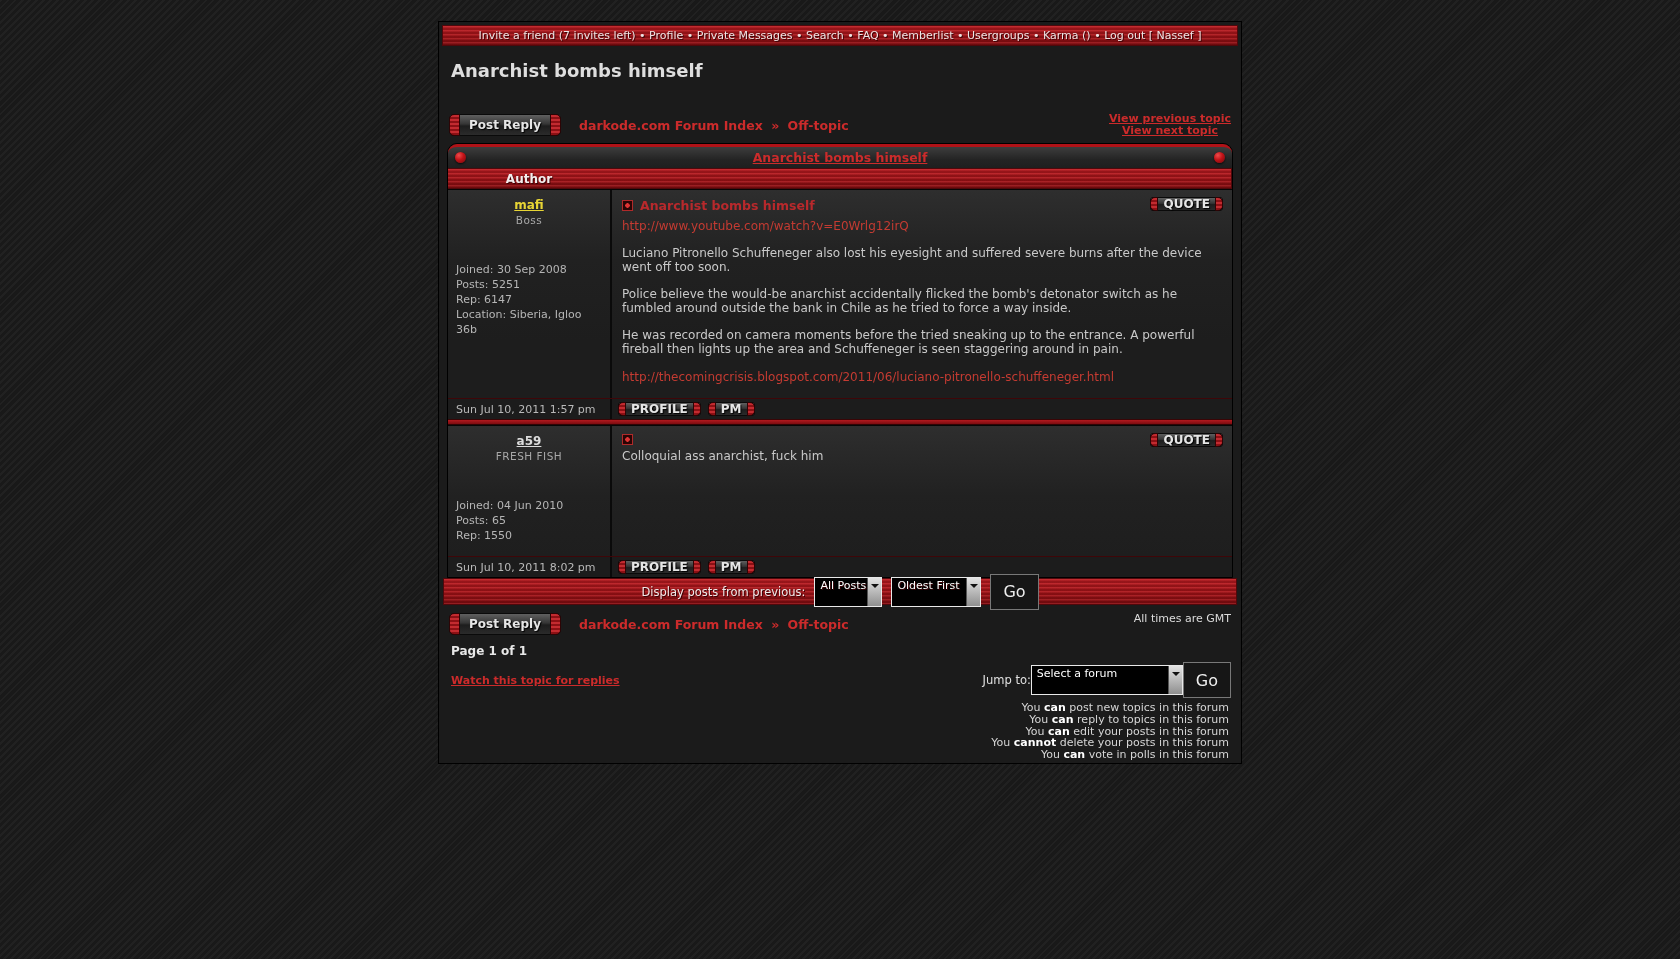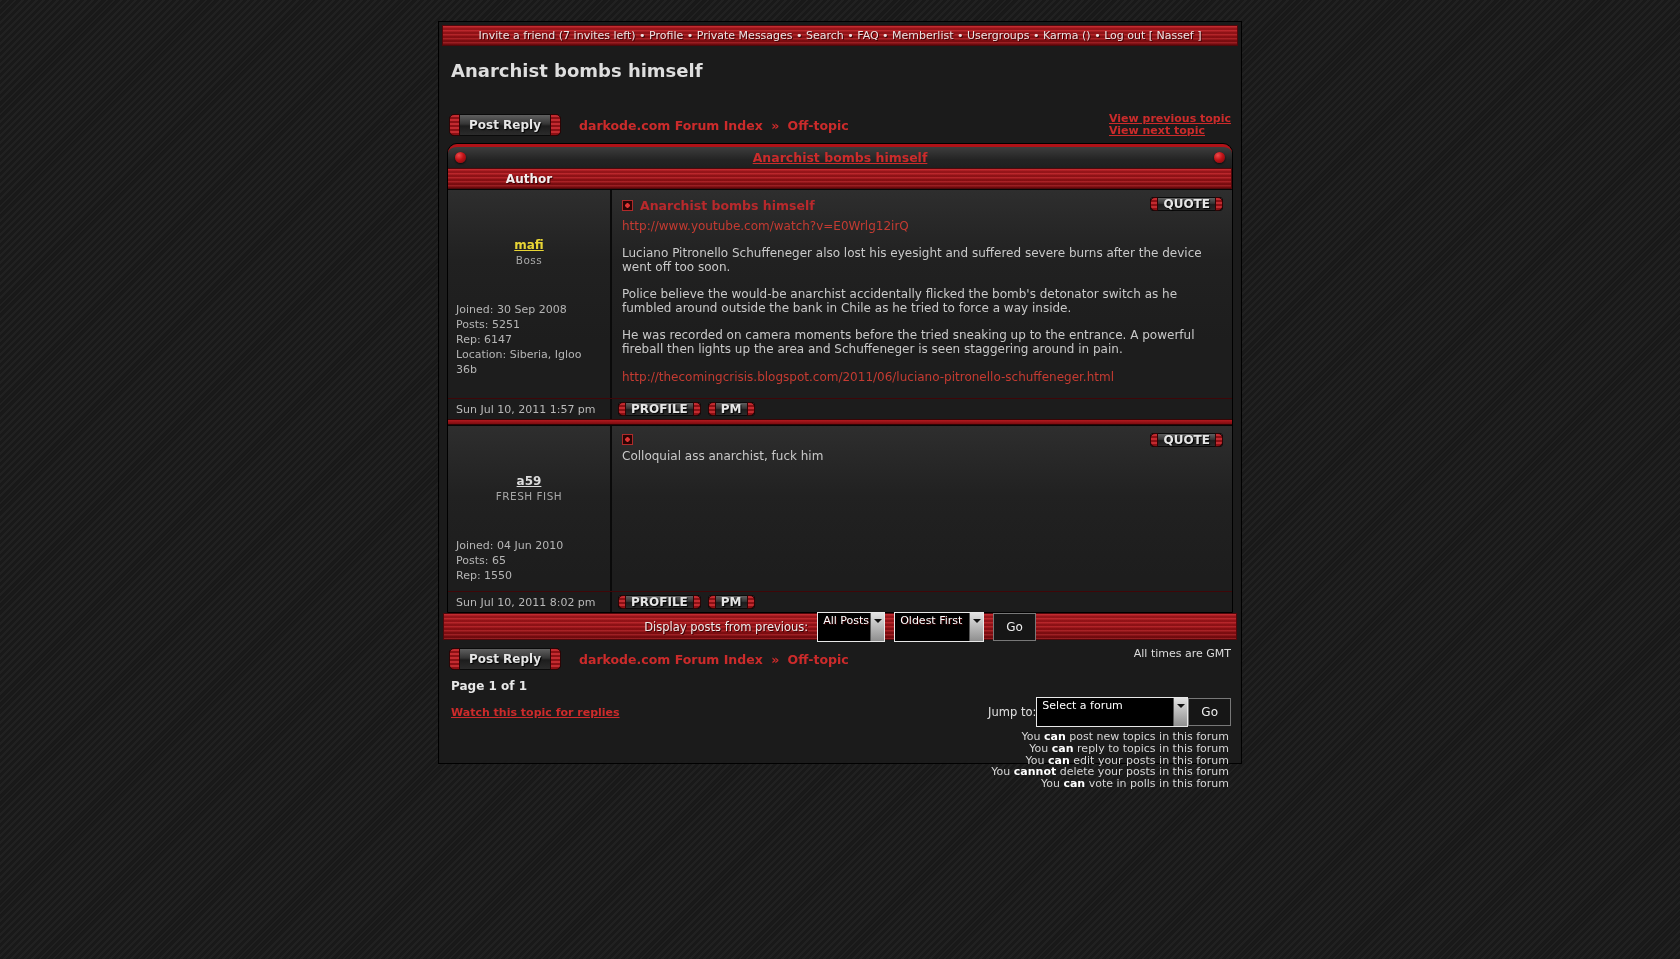--- a/index.html
+++ b/index.html
@@ -26,21 +26,21 @@
     text-shadow:1px 1px 0 #3c0305;
   }
   .topnav span { cursor:pointer; }
   .page-title { margin:14px 0 0 12px; font-size:18px; font-weight:bold; color:#dedede; }
   
   .toolbar { display:flex; align-items:center; margin:32px 10px 0; height:24px; }
   .spacer { flex:1; }
   .breadcrumb { margin-left:18px; font-size:12.5px; font-weight:bold; color:#cc2b2b; }
   .breadcrumb span { cursor:pointer; }
   .bc-sep { margin:0 4px; cursor:default !important; }
-  .view-links { text-align:left; font-size:11px; font-weight:bold; line-height:12px; }
+  .view-links { text-align:center; font-size:11px; font-weight:bold; line-height:12px; }
   .view-links a { display:block; color:#cc2b2b; text-decoration:underline; cursor:pointer; }
   
   .capbtn {
     position:relative; font-family:inherit; cursor:pointer;
     background:linear-gradient(180deg,#606060 0%, #353535 45%, #1d1d1d 55%, #2b2b2b 100%);
     border:1px solid #0a0a0a; border-radius:5px;
     color:#e6e6e6; font-weight:bold; text-shadow:1px 1px 1px #000;
   }
   .capbtn::before,.capbtn::after {
     content:""; position:absolute; top:-1px; bottom:-1px; width:9px;
@@ -72,21 +72,21 @@
   .tbl-colhdr .hdr-cell {
     text-align:center; line-height:20px; color:#f3eded; font-weight:bold;
     font-size:12px; text-shadow:1px 1px 0 #3c0305;
   }
   .col-author { width:162px; }
   .col-msg { flex:1; border-left:2px solid #1e0203; }
   .post-row {
     display:flex; border-top:1px solid #070707;
     background:linear-gradient(180deg,#2e2e2e 0px,#212121 70px,#1d1d1d 150px);
   }
-  .author-cell { width:162px; padding:8px; font-size:11px; color:#b5b5b5;margin-top:40px; }
+  .author-cell { width:162px; padding:8px; font-size:11px; color:#b5b5b5; }
   .author-name {
     display:block; text-align:center; font-weight:bold; font-size:12px;
     text-decoration:underline; cursor:pointer;
   }
   .name-yellow { color:#e8d535; }
   .name-white  { color:#dcdcdc; }
   .author-rank { text-align:center; color:#a8a8a8; font-size:10.5px; margin-top:2px; letter-spacing:0.5px; }
   .author-stats { margin-top:36px; line-height:15px; }
   .message-cell {
     flex:1; border-left:2px solid #0a0a0a; padding:8px 10px;
@@ -118,22 +118,22 @@
   }
   .fake-select { display:inline-flex; background:#000; border:1px solid #e8e8e8; height:30px; cursor:pointer; }
   .fsel-label { color:#fff; font-size:11px; line-height:15px; padding:0 5px; white-space:nowrap; overflow:hidden; }
   .w1 { width:52px; } .w2 { width:74px; } .w3 { width:136px; }
   .fsel-arrow { width:14px; background:linear-gradient(180deg,#e3e3e3,#8f8f8f); border-left:1px solid #555; position:relative; }
   .fsel-arrow::after {
     content:""; position:absolute; left:3px; top:6px;
     border:4px solid transparent; border-top-color:#111;
   }
   .go-btn {
-    height:28px; padding:0 12px; background:#161616; border:1px solid #787878;
-    color:#eee; font-size:12px; font-family:inherit; cursor:pointer;
+    height:36px; padding:0 12px; background:#161616; border:1px solid #787878;
+    color:#eee; font-size:16px; font-family:inherit; cursor:pointer;
   }
   
   .footer-toolbar { display:flex; align-items:center; margin:7px 10px 0; height:24px; }
   .all-times { font-size:11px; color:#dcdcdc; align-self:flex-start; }
   .page-info { margin:8px 0 0 12px; font-size:12px; font-weight:bold; color:#e8e8e8; }
   .footer-row2 { display:flex; align-items:center; margin:4px 10px 0; }
   .watch-link { color:#cc2b2b; font-size:11px; font-weight:bold; text-decoration:underline; cursor:pointer; margin-left:2px; }
   .jump-group { display:flex; align-items:center; gap:0; color:#e0e0e0; font-size:11.5px; }
   .permissions { text-align:right; margin:4px 12px 0; font-size:11px; line-height:11.8px; color:#d6d6d6; }
   .permissions b { color:#fff; }

